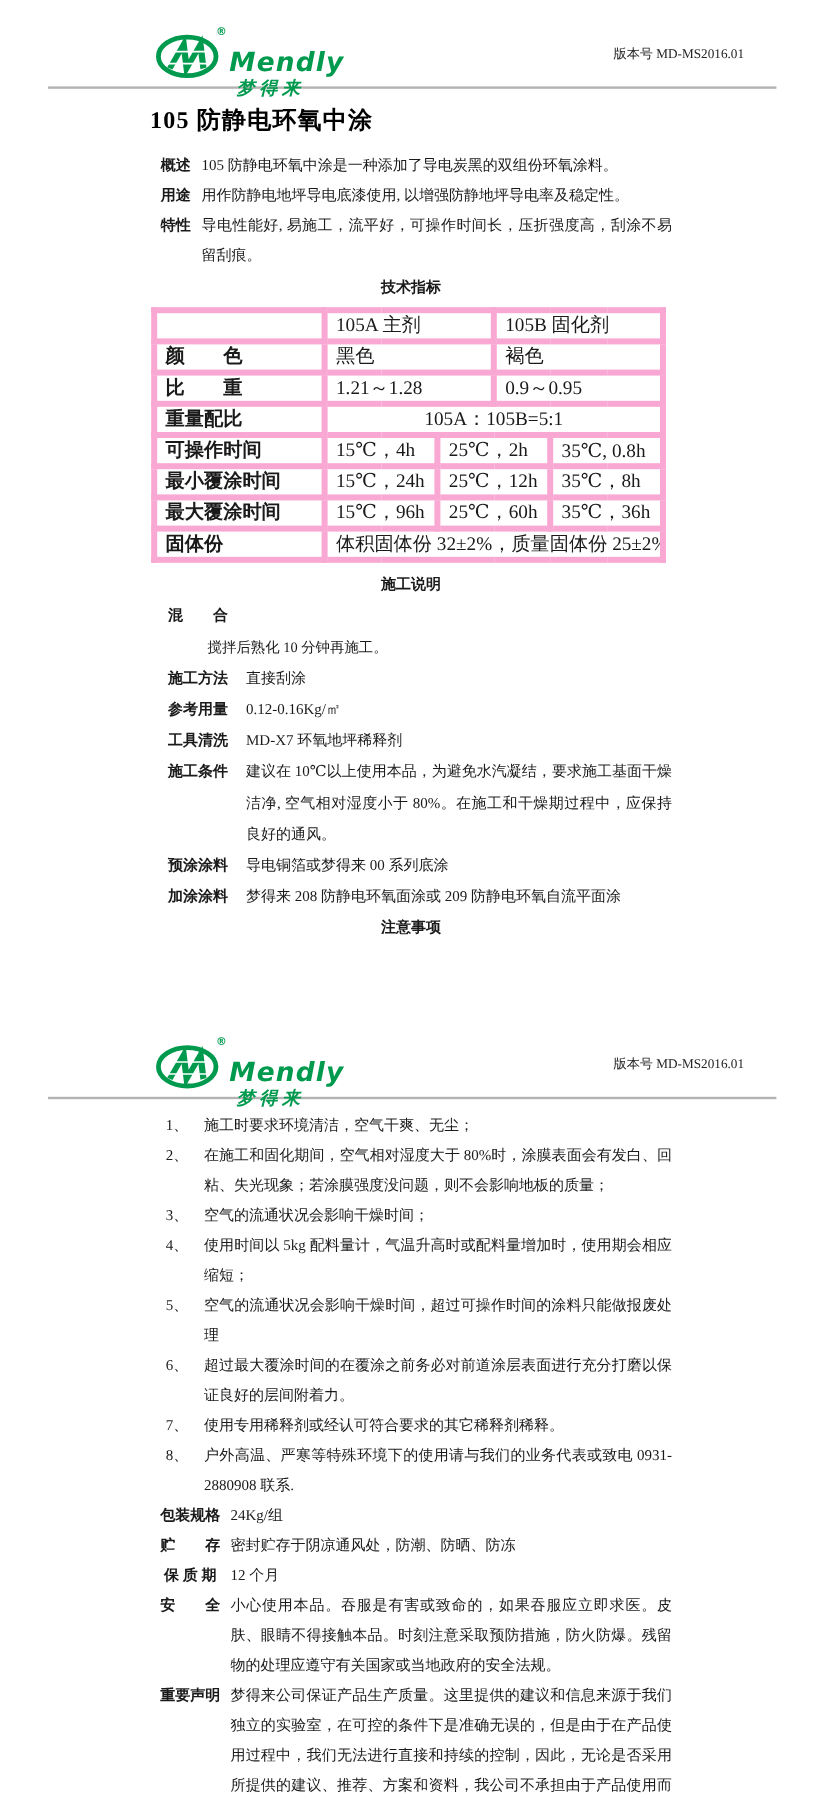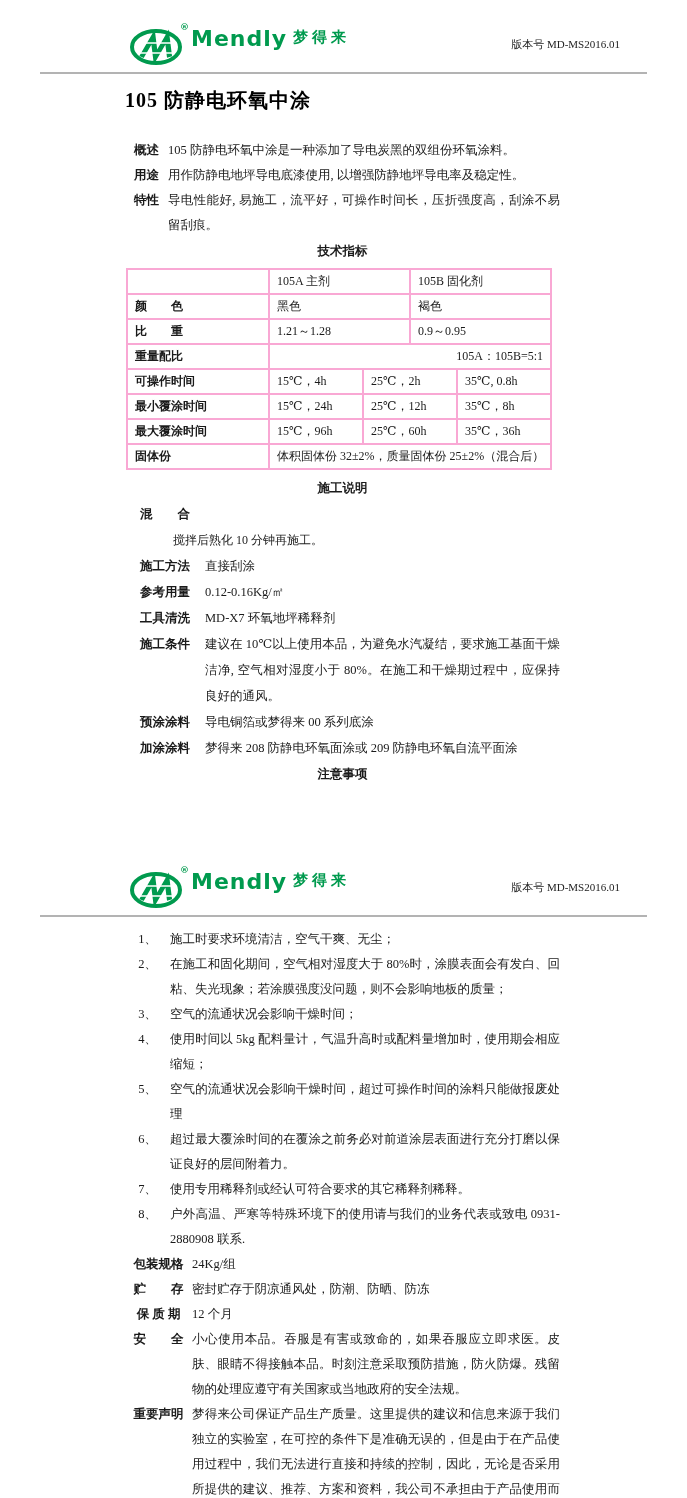--- a/index.html
+++ b/index.html
@@ -19,68 +19,68 @@
     height:72px;
   }
   .page2 .page-header { margin-top:56px; }
   .logo { display:flex; align-items:flex-start; gap:5px; }
   .logo-mark { position:relative; display:inline-block; width:56px; height:42px; }
   .logo-mark .reg {
     position:absolute; top:-4px; right:-3px;
     font-family:"DejaVu Sans",sans-serif;
     font-size:9px; color:var(--green); font-weight:bold;
   }
-  .logo-text { display:flex; flex-direction:row; line-height:1; margin-top:2px; }
+  .logo-text { display:flex; flex-direction:column; line-height:1; margin-top:16px;font-style:italic; }
   .logo-en {
     font-family:"DejaVu Sans","Liberation Sans",sans-serif;
     font-weight:800; font-size:22px; letter-spacing:1px; color:var(--green);
   }
   .logo-cn {
     font-family:"DejaVu Sans","Liberation Sans",sans-serif;
     font-weight:bold; font-size:15px; letter-spacing:4px; color:var(--green);
     margin-top:2px; padding-left:6px;
   }
   .version {
     margin-left:auto; align-self:flex-end;
     font-size:11px; color:#222; padding-right:27px; padding-bottom:20px;
     white-space:nowrap;
   }
   .rule { margin:0 40px; border-top:2px solid #b3b3b3; height:0; }
 
   
   .content { padding:0 127px 0 125px; }
   .title {
     font-size:20px; font-weight:bold; letter-spacing:1px;
-    margin:13px 0 24px 0; color:#000;
+    margin:13px 0 12px 0; color:#000;
   }
   .heading { font-weight:bold; font-size:12.5px; line-height:26px;text-align:center; }
   .row { display:flex; font-size:12.5px; line-height:25px; }
   .row .lbl { font-weight:bold; flex:0 0 auto; white-space:pre;text-align:center; }
   .row .txt { flex:1 1 auto; text-align:justify; }
   .w43 { width:43px; }
   .w80 { width:80px; }
   .w67 { width:67px; }
   .w45 { width:45px; }
   .row-plain { font-size:12px; line-height:25px;margin-left:48px; }
   .c-rows .row, .c-rows .row-plain { line-height:26px; }
 
   
   table.spec {
     border-collapse:collapse; table-layout:fixed;
     width:424px; margin:4px 0 5px 1px;
   }
   table.spec col.c0 { width:142px; }
   table.spec col.c { width:47px; }
   table.spec td {
-    border:2px solid #f9a8d4; height:25px;
-    font-size:12px; padding:0 7px;
+    border:5px solid #f9a8d4; height:25px;
+    font-size:16px; padding:0 7px;
     white-space:nowrap; overflow:hidden;margin-top:32px;
   }
   table.spec td.lbl { font-weight:bold; white-space:pre; }
-  table.spec td.center { text-align:right; }
+  table.spec td.center { text-align:center; }
 
   
   .num-list .row { line-height:25px; }
   .info-list .row { line-height:25px; }
 </style>
 </head>
 <body>
 
 <div class="doc">
 

